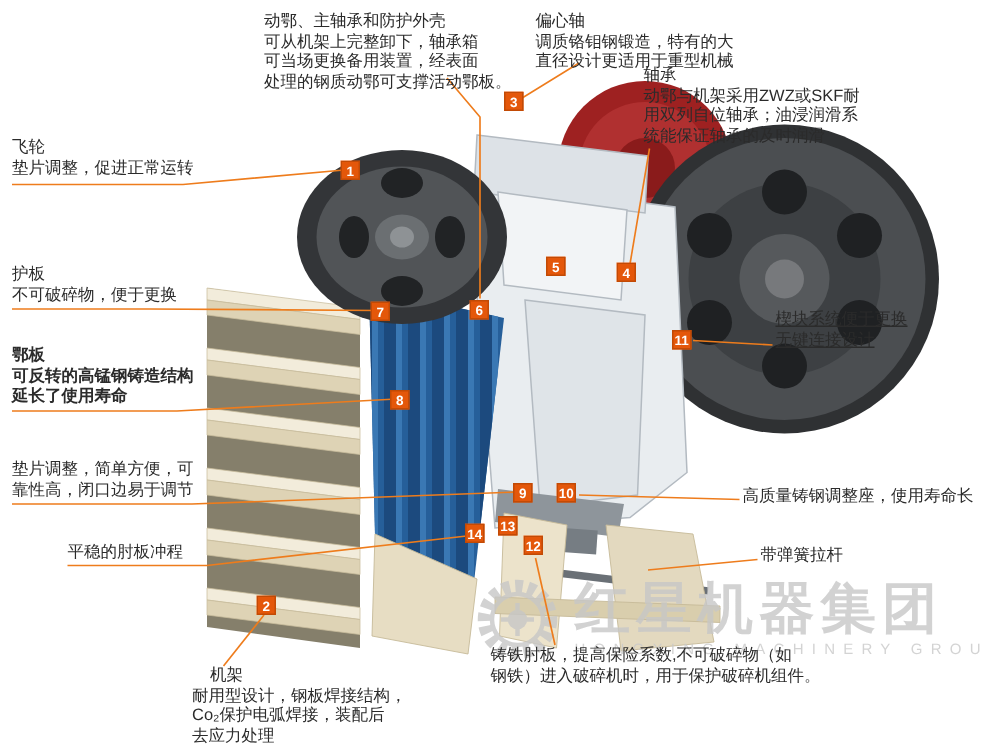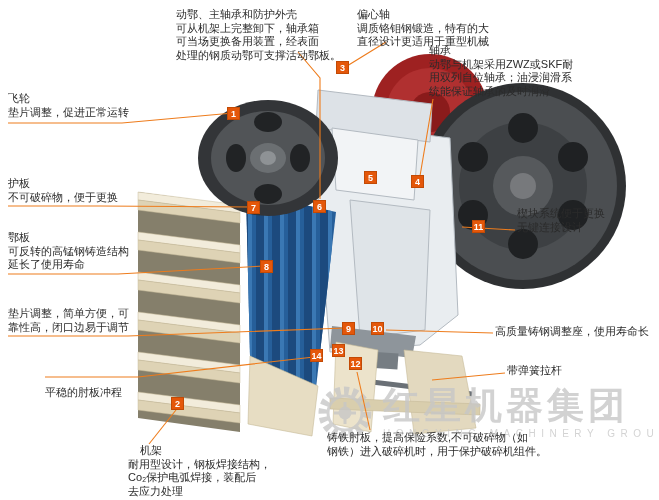--- a/index.html
+++ b/index.html
@@ -177,48 +177,48 @@
   <div class="ann" style="left:8px; top:92px;">
     <div class="ann-title">飞轮</div>
     <div class="ann-body">垫片调整，促进正常运转</div>
   </div>
 
   <div class="ann" style="left:8px; top:177px;">
     <div class="ann-title">护板</div>
     <div class="ann-body">不可破碎物，便于更换</div>
   </div>
 
-  <div class="ann" style="left:8px; top:231px;">
+  <div class="ann" style="left:8px; top:231px;font-weight:bold;">
     <div class="ann-title">鄂板</div>
     <div class="ann-body">可反转的高锰钢铸造结构
 延长了使用寿命</div>
   </div>
 
   <div class="ann" style="left:8px; top:307px;">
     <div class="ann-body">垫片调整，简单方便，可
 靠性高，闭口边易于调节</div>
   </div>
 
-  <div class="ann" style="left:45px; top:362px;margin-top:24px;">
+  <div class="ann" style="left:45px; top:362px;">
     <div class="ann-body">平稳的肘板冲程</div>
   </div>
 
   <div class="ann" style="left:128px; top:444px;">
     <div class="ann-title" style="padding-left:12px;">机架</div>
     <div class="ann-body">耐用型设计，钢板焊接结构，
 Co₂保护电弧焊接，装配后
 去应力处理</div>
   </div>
 
   <div class="ann" style="left:327px; top:431px;">
     <div class="ann-body">铸铁肘板，提高保险系数,不可破碎物（如
 钢铁）进入破碎机时，用于保护破碎机组件。</div>
   </div>
 
-  <div class="ann" style="left:517px; top:207px;">
+  <div class="ann" style="left:517px; top:207px;text-decoration:underline;">
     <div class="ann-body">楔块系统便于更换
 无键连接设计</div>
   </div>
 
   <div class="ann" style="left:495px; top:325px;">
     <div class="ann-body">高质量铸钢调整座，使用寿命长</div>
   </div>
 
   <div class="ann" style="left:507px; top:364px;">
     <div class="ann-body">带弹簧拉杆</div>
@@ -227,18 +227,18 @@
   <div class="marker" style="left:227px; top:107px;">1</div>
   <div class="marker" style="left:171px; top:397px;">2</div>
   <div class="marker" style="left:336px; top:61px;">3</div>
   <div class="marker" style="left:411px; top:175px;">4</div>
   <div class="marker" style="left:364px; top:171px;">5</div>
   <div class="marker" style="left:313px; top:200px;">6</div>
   <div class="marker" style="left:247px; top:201px;">7</div>
   <div class="marker" style="left:260px; top:260px;">8</div>
   <div class="marker" style="left:342px; top:322px;">9</div>
   <div class="marker" style="left:371px; top:322px;">10</div>
-  <div class="marker" style="left:472px; top:220px;text-align:center;">11</div>
+  <div class="marker" style="left:448px; top:220px;text-align:center;">11</div>
   <div class="marker" style="left:349px; top:357px;">12</div>
   <div class="marker" style="left:332px; top:344px;">13</div>
   <div class="marker" style="left:310px; top:349px;">14</div>
 
 </div>
 
 </body></html>

